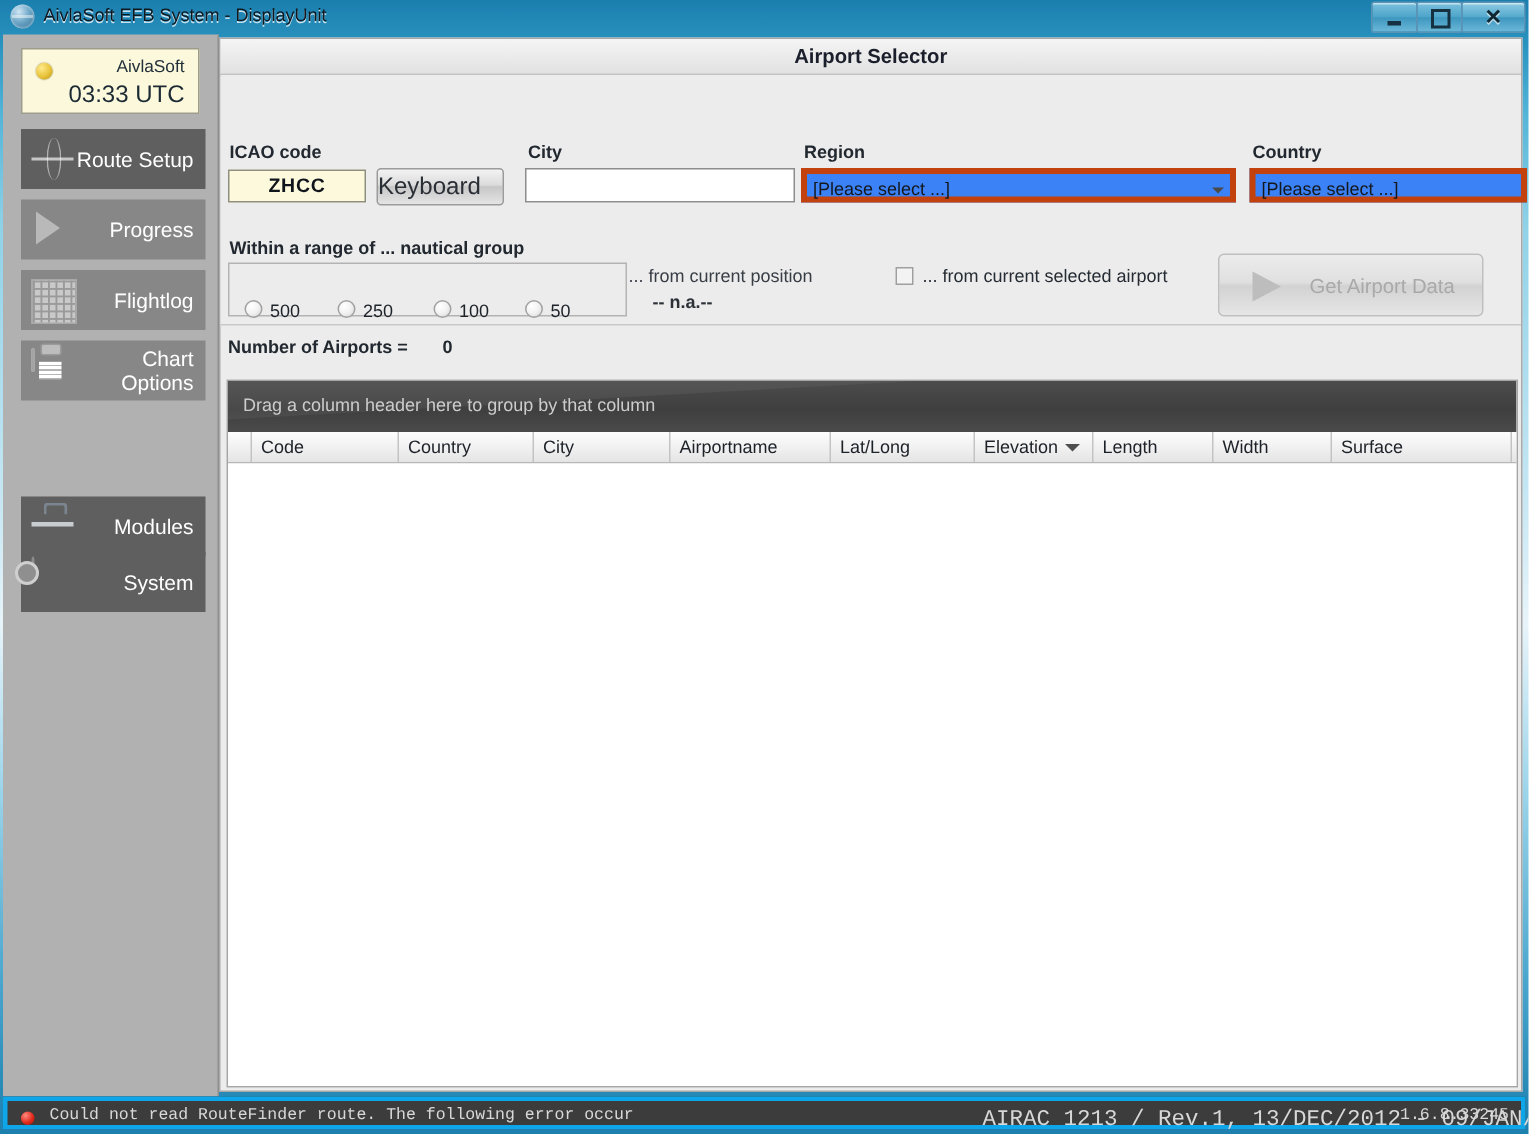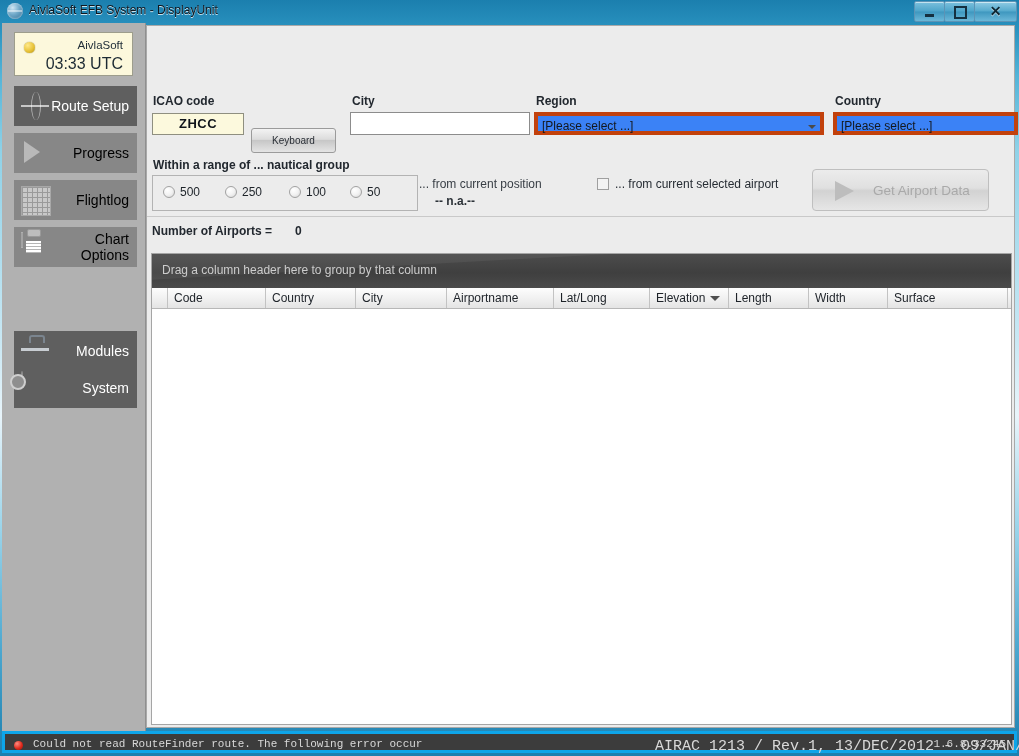--- a/index.html
+++ b/index.html
@@ -81,21 +81,21 @@
     position: absolute; left: 0; right: 9px; top: 22px; text-align: right;
     font-size: 16px; color: #1c2a33;
   }
   .nav-item {
     position: absolute; left: 12px; width: 123px; height: 40px;
     background: #5f5f5f;
     color: #ffffff;
     cursor: pointer;
     box-sizing: border-box;
   }
-  .nav-item.disabled { background: #878787; color: #000000; cursor: default; }
+  .nav-item.disabled { background: #878787; color: #ffffff; cursor: default; }
   .nav-label {
     position: absolute; right: 8px; top: 0; height: 40px;
     display: flex; align-items: center; justify-content: flex-end;
     font-size: 14px; text-align: right; line-height: 16px;
     white-space: pre-line;
   }
   .nav-icon {
     position: absolute; left: 7px; top: 6px; width: 28px; height: 28px;
   }
 
@@ -213,23 +213,22 @@
     background: #fcf9dd; border: 1px solid #8f8f80;
     box-sizing: border-box;
     font-size: 13px; font-weight: bold; color: #10151b;
     text-align: center; line-height: 20px; letter-spacing: .5px;
   }
   #keyboard-btn {
     position: absolute; left: 104px; top: 61px; width: 85px; height: 25px;
     background: linear-gradient(to bottom, #f3f3f3 0%, #dcdcdc 45%, #c7c7c7 50%, #e4e4e4 100%);
     border: 1px solid #9b9b9b; border-radius: 3px;
     box-sizing: border-box;
-    font-size: 10px; color: #2a2f36; text-align: center; line-height: 23px;
+    font-size: 16px; color: #2a2f36; line-height: 23px;
     cursor: pointer;
-    margin-top: 16px;
   }
   #city-input {
     position: absolute; left: 203px; top: 61px; width: 180px; height: 23px;
     background: #ffffff; border: 1px solid #8c8c8c;
     box-sizing: border-box; padding: 0 4px;
     font-size: 12px; color: #111; font-family: "Liberation Sans", sans-serif;
     outline: none;
   }
   .combo {
     position: absolute; height: 23px;
@@ -248,21 +247,21 @@
     border-top: 4px solid #4a4a4a;
   }
 
   #lbl-range { position: absolute; left: 6px; top: 107px; font-size: 12px; font-weight: bold; color: #22282f; }
   #range-group {
     position: absolute; left: 5px; top: 124px; width: 266px; height: 36px;
     background: #ececec; border: 1px solid #b3b3b3;
     box-sizing: border-box;
   }
   .radio-wrap {
-    position: absolute; top: 9px; display: flex; align-items: center; cursor: pointer;
+    position: absolute; top: 24px; display: flex; align-items: flex-start; cursor: pointer;
   }
   .radio-dot {
     width: 12px; height: 12px; border-radius: 50%;
     background: radial-gradient(circle at 35% 30%, #ffffff 0%, #f2f2f2 50%, #d4d4d4 100%);
     border: 1px solid #a2a2a2;
     box-sizing: border-box;
   }
   .radio-txt { margin-left: 5px; font-size: 12px; color: #1d2329; }
   #rad-500 { left: 10px; }
   #rad-250 { left: 72px; }
@@ -441,20 +440,21 @@
   </div>
 
   <div class="nav-item" style="top:345px">
     <span class="nav-icon ic-db"></span>
     <span class="nav-label">System</span>
   </div>
 </div>
 
 <div id="main">
 
+  <div id="panel-header">Airport Selector</div>
 
   <div id="form-area">
 
     <div class="fld-label" id="lbl-icao">ICAO code</div>
     <div class="fld-label" id="lbl-city">City</div>
     <div class="fld-label" id="lbl-region">Region</div>
     <div class="fld-label" id="lbl-country">Country</div>
 
     <div id="icao-field">ZHCC</div>
 

